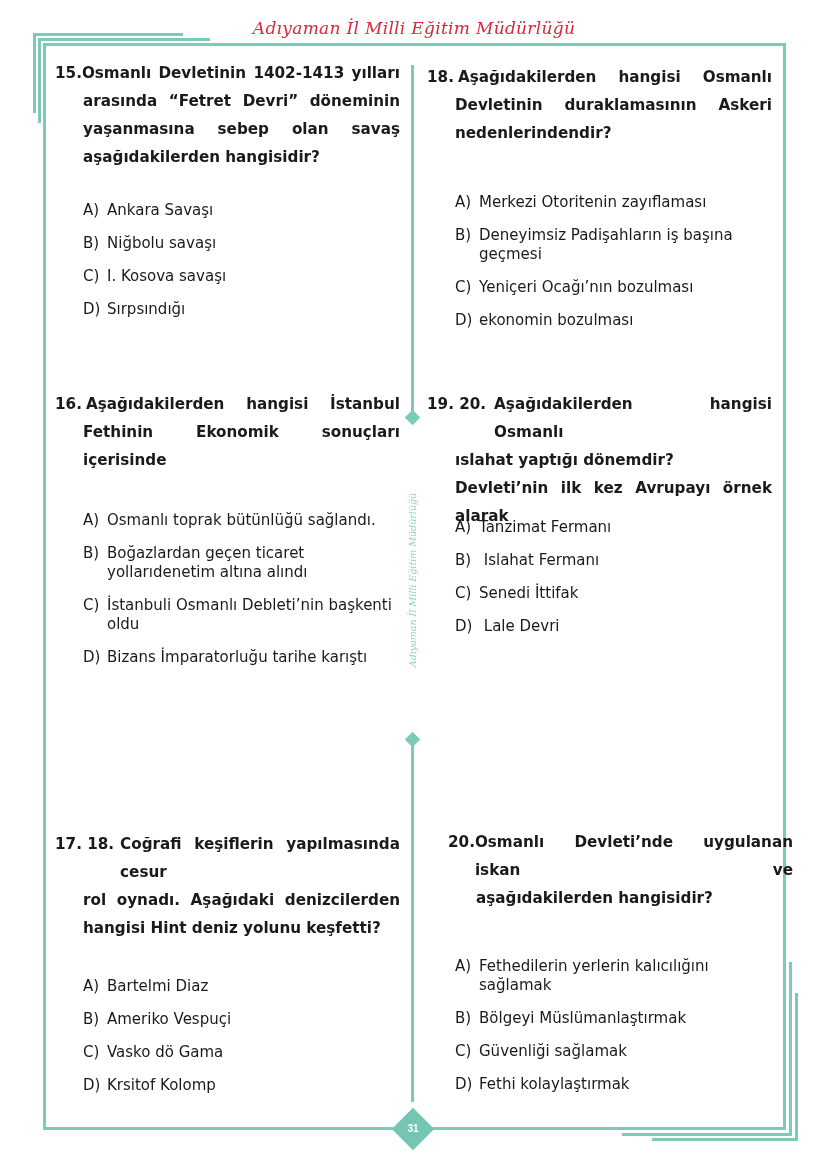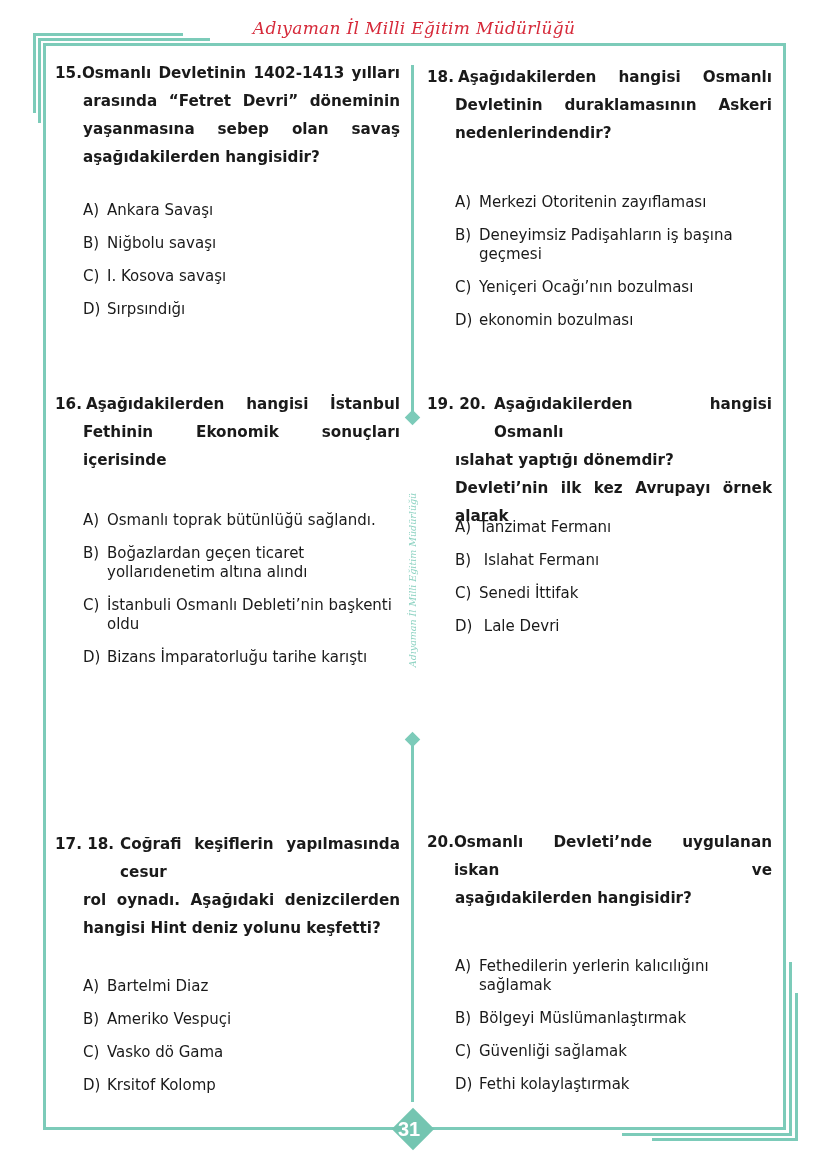--- a/index.html
+++ b/index.html
@@ -30,22 +30,22 @@
     font-family: "DejaVu Serif", serif; font-style: italic; font-size: 9.5px; color: #8fd3c3; white-space: nowrap;
   }
 
   .diamond { position: absolute; width: 11px; height: 11px; background: #7ccbb9; transform: rotate(45deg); }
 
   .page-badge {
     position: absolute; left: 398px; top: 1114px; width: 30px; height: 30px; background: #74c5b1;
     transform: rotate(45deg);
   }
   .page-num {
-    position: absolute; left: 398px; top: 1114px; width: 30px; height: 30px; line-height: 30px; text-align: left;
-    color: #ffffff; font-weight: bold; font-size: 20px; font-family: "Liberation Sans", sans-serif;
+    position: absolute; left: 398px; top: 1114px; width: 30px; height: 30px; line-height: 30px; text-align: center;
+    color: #ffffff; font-weight: bold; font-size: 10px; font-family: "Liberation Sans", sans-serif;
   }
 </style>
 </head>
 <body>
 
 <div class="header-title">Adıyaman İl Milli Eğitim Müdürlüğü</div>
 
 <div class="line" style="left:33px; top:33px; width:150px; height:3px;"></div>
 <div class="line" style="left:38px; top:38px; width:172px; height:3px;"></div>
 <div class="line" style="left:43px; top:43px; width:743px; height:3px;"></div>
@@ -205,21 +205,21 @@
   <div class="opt">
       <span class="letter">C)</span>
       <span class="otext">Vasko dö Gama</span>
     </div>
   <div class="opt">
       <span class="letter">D)</span>
       <span class="otext">Krsitof Kolomp</span>
     </div>
 </div>
 
-<div class="q" style="left:427px; top:828px; width:345px;">
+<div class="q" style="left:448px; top:828px; width:345px;">
   <div class="row">
     <span class="num">20.</span>
     <span class="text" style="text-align-last:justify;">Osmanlı Devleti’nde uygulanan iskan ve</span>
   </div>
   <div style="padding-left:28px;">
     <div class="text">aşağıdakilerden hangisidir?</div>
   </div>
 </div>
 <div class="opts" style="left:455px; top:957px; width:300px;">
   <div class="opt">

